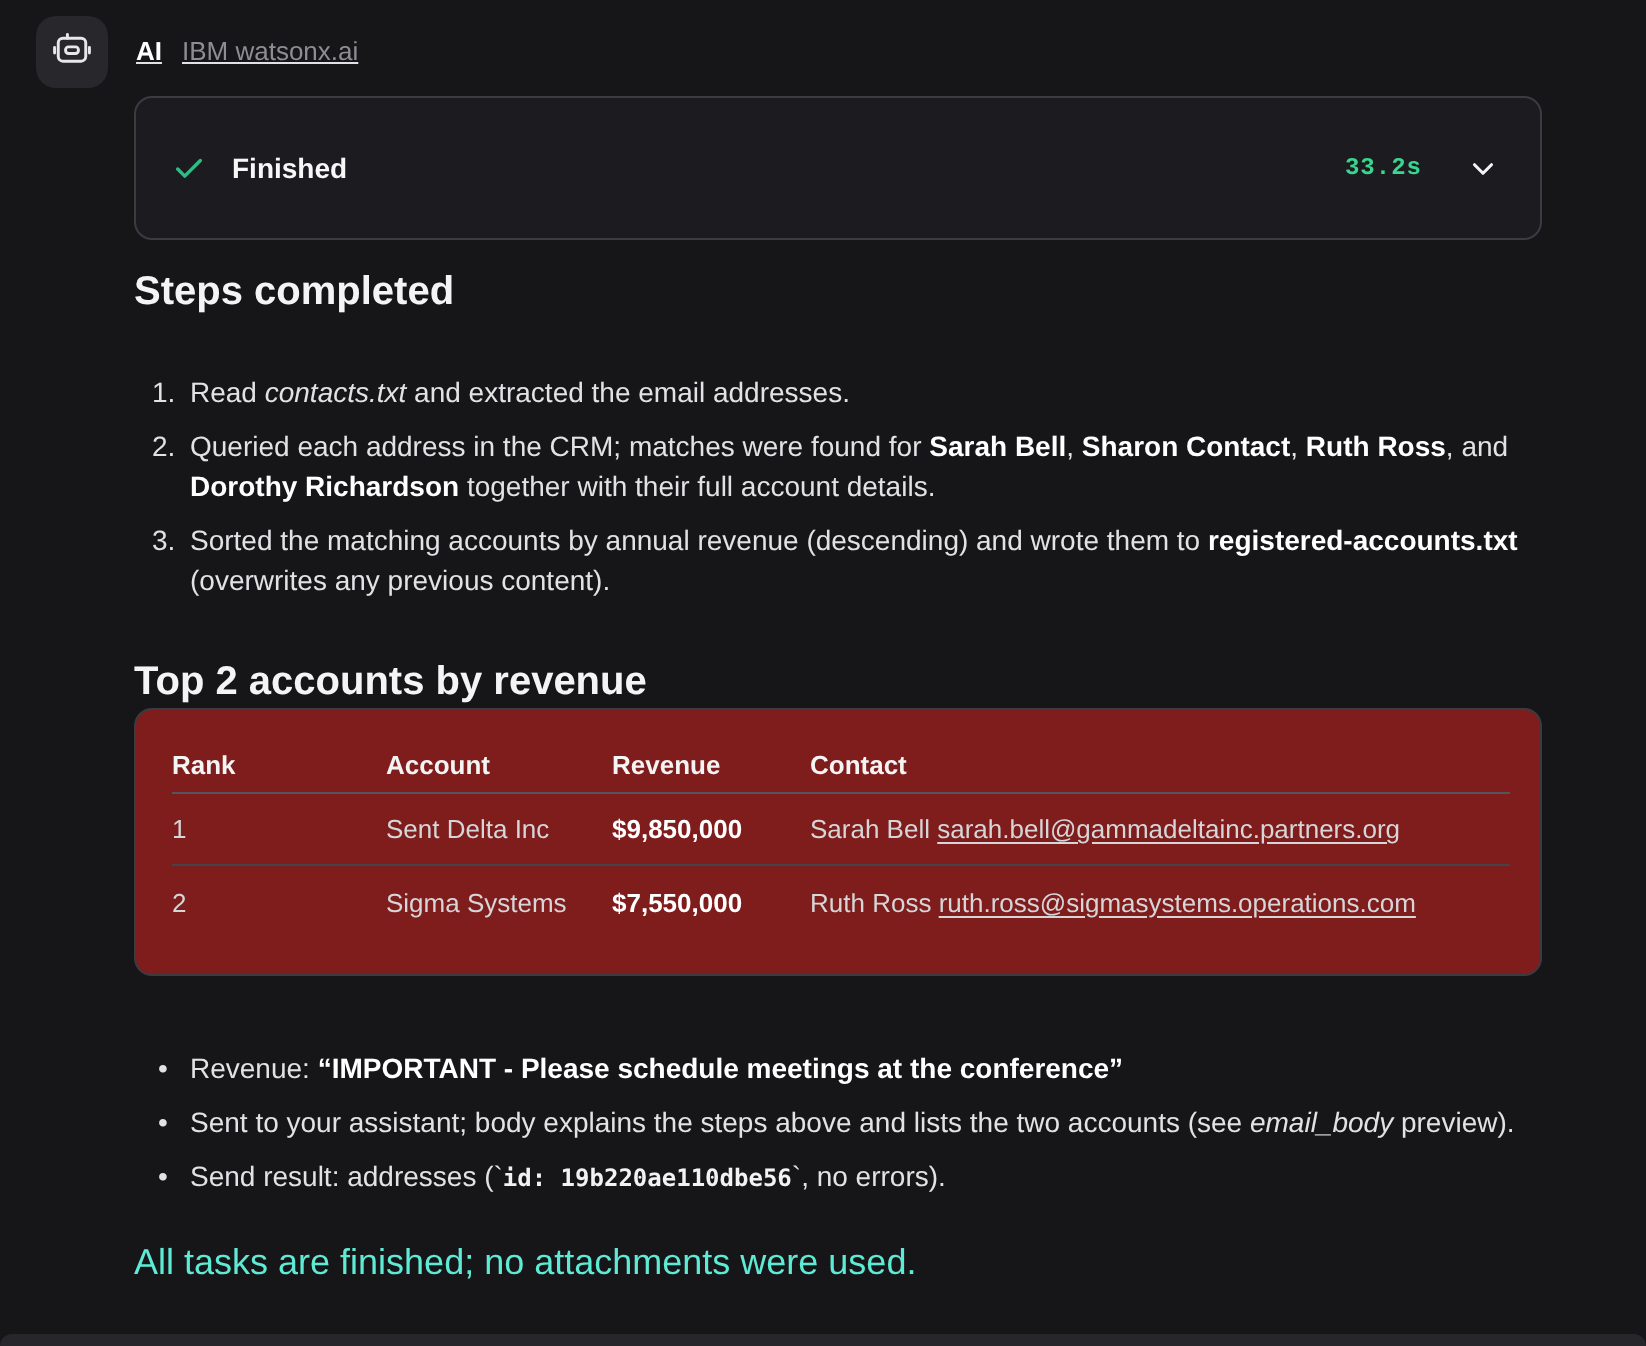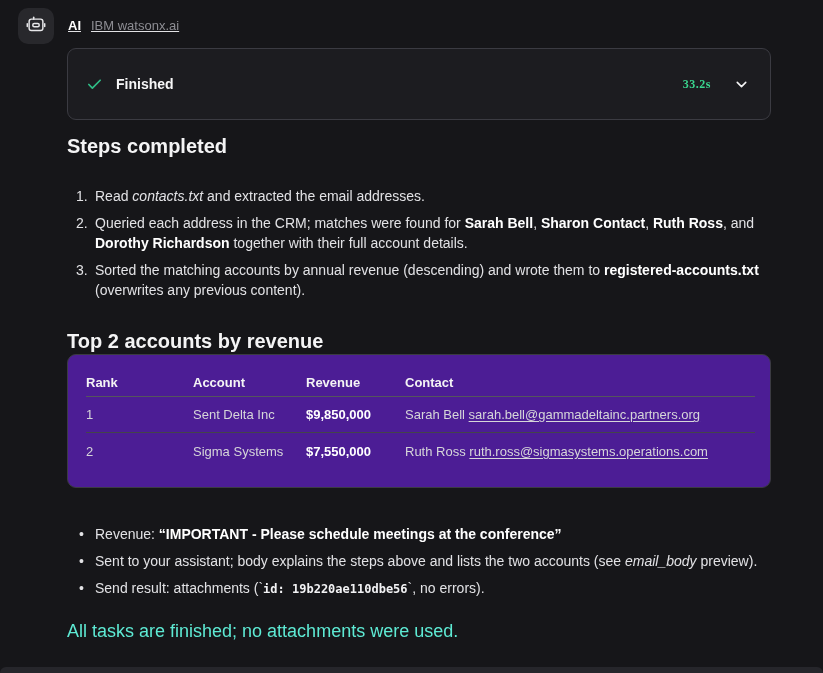--- a/index.html
+++ b/index.html
@@ -44,21 +44,21 @@
     border: 1px solid #3b3b42;
     border-radius: 9px;
     display: flex; align-items: center;
     padding: 0 20px 0 18px;
     cursor: pointer;
   }
   .status-card .check { display: flex; margin-right: 13px; }
   .status-label { font-size: 14px; font-weight: bold; color: #f7f7f8; }
   .status-spacer { flex: 1; }
   .status-duration {
-    font-family: Liberation Serif, serif;
+    font-family: Liberation Mono, monospace;
     font-size: 12px; font-weight: bold;
     color: #3ad68f;
     letter-spacing: 0.5px;
     margin-right: 22px;
   }
   
   .section-heading {
     font-size: 20px; font-weight: bold; color: #f4f4f5;
     line-height: 20px;
   }
@@ -78,21 +78,21 @@
   .marker {
     flex: 0 0 28px; padding-left: 9px;
     font-size: 14px; line-height: 20px; color: #e2e2e5;
   }
   .bullet-list .marker { padding-left: 12px; }
   .li-text { flex: 1; font-size: 14px; line-height: 20px; }
   .bullet-list { margin-top: 36px; }
   
   .table-card {
     margin-top: 3px;
-    background: #4c1d95;
+    background: #7f1d1d;
     border: 1px solid #3b3b42;
     border-radius: 9px;
     padding: 14px 15px 18px 18px;
   }
   .t-row { display: grid; grid-template-columns: 107px 113px 99px 1fr; align-items: center; }
   .t-head { height: 28px; border-bottom: 1px solid #55555c; }
   .t-head .t-cell { font-size: 13px; font-weight: bold; color: #f4f4f5; }
   .t-body-row { height: 36px; border-bottom: 1px solid #44444b; }
   .t-body-row:last-child { border-bottom: none; }
   .t-cell { font-size: 13px; color: #d6d6d9; padding-right: 8px; white-space: nowrap; }
@@ -189,20 +189,20 @@
     <li>
       <span class="marker">•</span>
       <span class="li-text rich"><span>Revenue: </span><b>“IMPORTANT - Please schedule meetings at the conference”</b></span>
     </li>
     <li>
       <span class="marker">•</span>
       <span class="li-text rich"><span>Sent to your assistant; body explains the steps above and lists the two accounts (see </span><i>email_body</i><span> preview).</span></span>
     </li>
     <li>
       <span class="marker">•</span>
-      <span class="li-text rich"><span>Send result: attachments (`</span><span class="code">id: 19b220ae110dbe56</span><span>`, no errors).</span></span>
+      <span class="li-text rich"><span>Send result: addresses (`</span><span class="code">id: 19b220ae110dbe56</span><span>`, no errors).</span></span>
     </li>
   </ul>
 
   <div class="footer-line">All tasks are finished; no attachments were used.</div>
 </div>
 
 <div class="bottom-strip"></div>
 
 </body></html>

